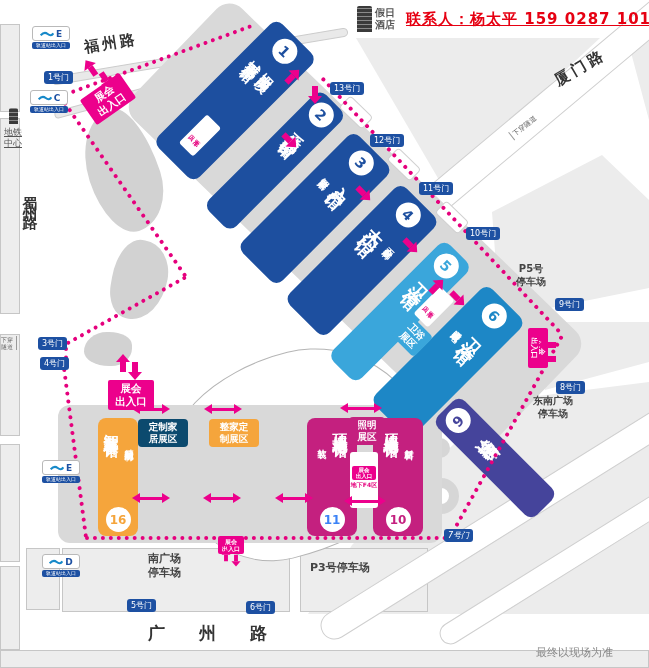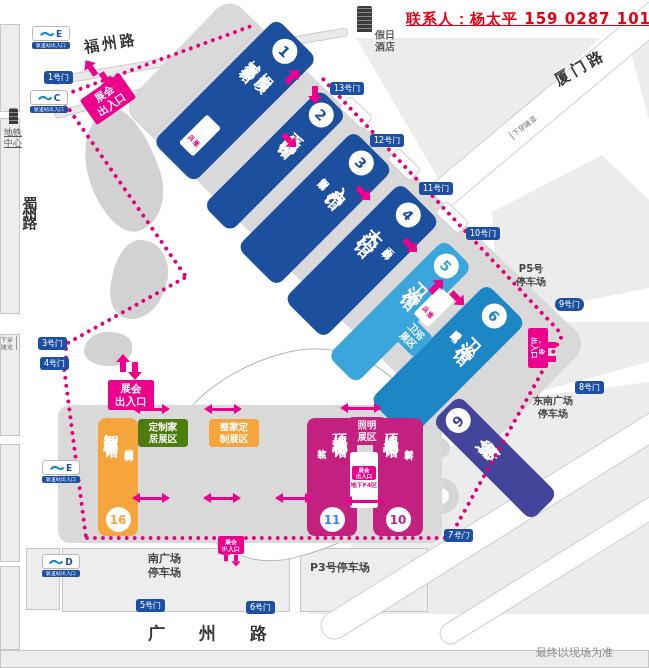--- a/index.html
+++ b/index.html
@@ -158,21 +158,21 @@
     <div class="numc" style="color:#3b82f6;font-size:12px;">11</div>
   </div>
   <div class="hallb sr" style="left:373px;top:418px;width:50px;height:118px;background:#c4207f;">
     <div class="cols">
       <div class="sub" style="margin-top:24px;">新材料</div>
       <div class="main" style="font-size:15px;letter-spacing:2px;">顶墙地材馆</div>
     </div>
     <div class="numc" style="color:#c4207f;font-size:12px;">10</div>
   </div>
 
-  <div class="chip pre" style="left:138px;top:419px;width:44px;background:#4d7c0f;">定制家
+  <div class="chip pre" style="left:138px;top:419px;width:44px;background:#0c4a6e;">定制家
 居展区</div>
   <div class="chip pre" style="left:209px;top:419px;width:44px;background:#f5a53c;">整家定
 制展区</div>
   <div class="chip pre" style="left:349px;top:417px;width:30px;background:#c4207f;">照明
 展区</div>
   <div class="chip pre" style="left:396px;top:322px;width:26px;background:#3aa6db;transform:rotate(45deg);">卫浴
 展区</div>
   <div class="ubox" style="left:424px;top:288px;width:20px;height:38px;transform:rotate(45deg);">
       <span class="pre">地下车库
 出入口</span>
@@ -223,25 +223,25 @@
   <div class="ah" style="left:212px;top:408px;width:22px;"></div>
   <div class="ah" style="left:348px;top:407px;width:26px;"></div>
   <div class="ah" style="left:140px;top:497px;width:22px;"></div>
   <div class="ah" style="left:211px;top:497px;width:22px;"></div>
   <div class="ah" style="left:283px;top:497px;width:22px;"></div>
   <div class="ah" style="left:352px;top:500px;width:26px;"></div>
 
   <div class="gate" style="left:44px;top:71px;">1号门</div>
   <div class="gate" style="left:38px;top:337px;">3号门</div>
   <div class="gate" style="left:40px;top:357px;">4号门</div>
-  <div class="gate" style="left:136px;top:599px;">5号门</div>
+  <div class="gate" style="left:127px;top:599px;">5号门</div>
   <div class="gate" style="left:246px;top:601px;">6号门</div>
   <div class="gate" style="left:444px;top:529px;font-style:italic;">7号门</div>
-  <div class="gate" style="left:575px;top:381px;">8号门</div>
-  <div class="gate" style="left:555px;top:298px;border-radius:6px;">9号门</div>
+  <div class="gate" style="left:556px;top:381px;">8号门</div>
+  <div class="gate" style="left:555px;top:298px;">9号门</div>
   <div class="gate" style="left:466px;top:227px;">10号门</div>
   <div class="gate" style="left:419px;top:182px;">11号门</div>
   <div class="gate" style="left:370px;top:134px;">12号门</div>
   <div class="gate" style="left:330px;top:82px;">13号门</div>
 
   <div class="metro" style="left:32px;top:26px;">
     <div class="mtop">
         <svg width="14" height="8" viewBox="0 0 20 10">
           <path d="M1 7 Q6 1 11 5 T19 4" stroke="#1789c9" stroke-width="3" fill="none"></path>
         </svg>
@@ -272,21 +272,21 @@
         <svg width="14" height="8" viewBox="0 0 20 10">
           <path d="M1 7 Q6 1 11 5 T19 4" stroke="#1789c9" stroke-width="3" fill="none"></path>
         </svg>
         <span class="mletter">D</span>
       </div>
     <div class="mbot">轨道站出入口</div>
   </div>
 
   <div class="contact" style="left:406px;top:10px;">联系人：杨太平 159 0287 1013</div>
   <div class="bld" style="left:357px;top:6px;width:15px;height:26px;"></div>
-  <div class="small pre" style="left:375px;top:7px;font-size:10px;line-height:12px;color:#555;font-weight:bold;margin-top:22px;">假日
+  <div class="small pre" style="left:375px;top:7px;font-size:10px;line-height:12px;color:#555;font-weight:bold;">假日
 酒店</div>
 
   <div class="road" style="left:84px;top:34px;font-size:15px;letter-spacing:3px;transform:rotate(-9deg);">福州路</div>
   <div class="road" style="left:552px;top:58px;font-size:15px;letter-spacing:4px;transform:rotate(-30deg);">厦门路</div>
   <div class="road" style="left:20px;top:185px;font-size:15px;letter-spacing:9px;writing-mode:vertical-rl;text-orientation:upright;">蜀州路</div>
   <div class="road" style="left:148px;top:622px;font-size:17px;letter-spacing:34px;">广州路</div>
 
   <div class="small" style="left:508px;top:122px;font-size:7px;color:#666;transform:rotate(-38deg);border-left:1px solid #999;padding-left:2px;">下穿隧道</div>
   <div class="small" style="left:1px;top:336px;width:14px;font-size:6px;line-height:7px;color:#666;border-right:1px solid #999;padding-right:1px;">下穿隧道</div>
 

